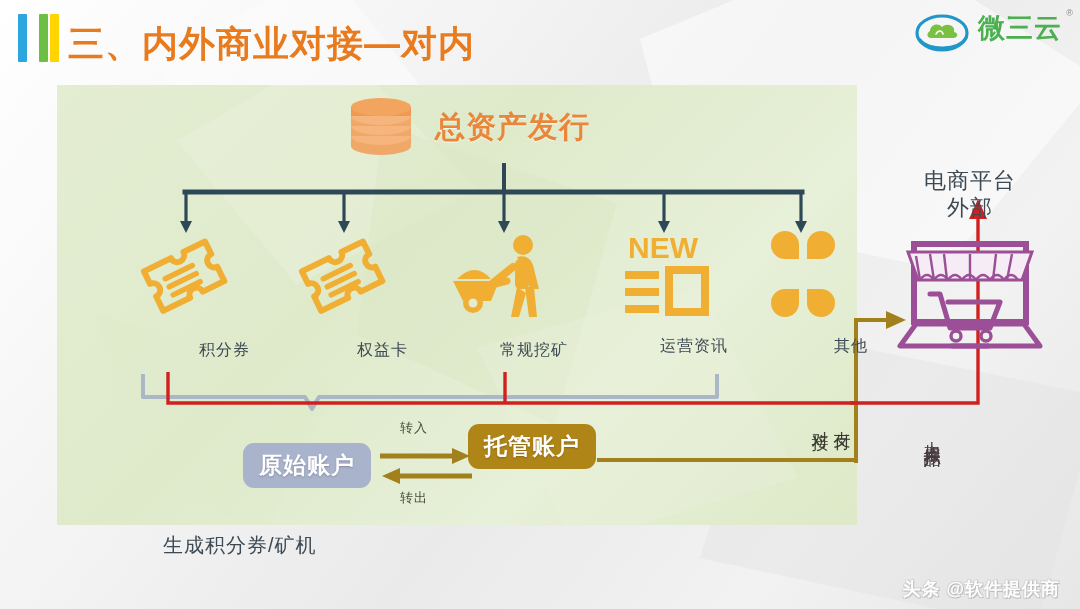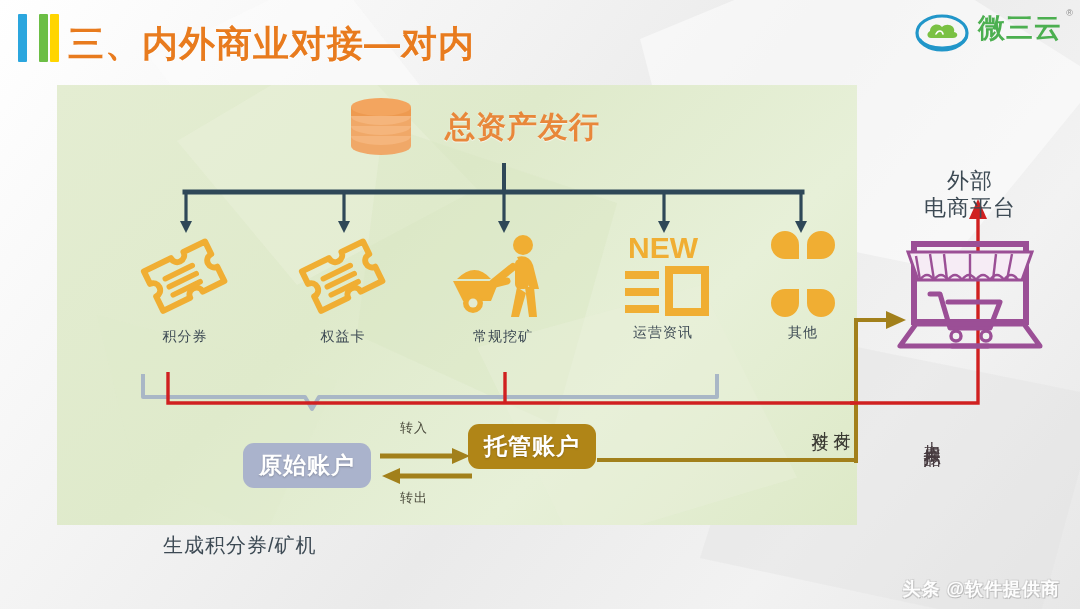--- a/index.html
+++ b/index.html
@@ -55,29 +55,29 @@
   .pf2 { width:260px;height:300px; top:40px; left:300px; background:#d9e6c4;
          clip-path: polygon(10% 0%, 100% 26%, 76% 100%, 0% 70%); }
   .pf3 { width:320px;height:260px; top:200px; left:420px; background:#e8f0da;
          clip-path: polygon(0% 24%, 70% 0%, 100% 74%, 30% 100%); }
   .pf4 { width:240px;height:220px; top:230px; left:40px; background:#e0ebcb;
          clip-path: polygon(0% 0%, 100% 30%, 70% 100%, 16% 72%); }
 
   
   .hub { position:absolute; left:345px; top:96px; display:flex; align-items:center; gap:18px; }
   .hub-label { font-size:30px; font-weight:bold; color:#E8873A; letter-spacing:1px;
-               text-shadow:0 1px 1px rgba(255,255,255,.7);margin-left:10px; }
+               text-shadow:0 1px 1px rgba(255,255,255,.7); }
 
   
   .tree { position:absolute; left:57px; top:85px; width:800px; height:440px; pointer-events:none; }
 
   
   .leaf { position:absolute; width:130px; text-align:center; }
   .leaf .ico { height:92px; display:flex; align-items:center; justify-content:center; }
-  .leaf .lbl { font-size:14px; color:#3d4a54; margin-top:4px; letter-spacing:1px; }
+  .leaf .lbl { font-size:16px; color:#3d4a54; margin-top:16px; letter-spacing:1px;text-align:right; }
 
   
   .acct {
     position:absolute; border-radius:11px; padding:7px 16px;
     font-size:23px; font-weight:bold; color:#ffffff; letter-spacing:1px;
     text-shadow:0 1px 2px rgba(0,0,0,.22);
   }
   .acct.origin { background:#aab3cc; left:243px; top:443px; }
   .acct.custody { background:#b08517; left:468px; top:424px; }
 
@@ -289,22 +289,22 @@
   </svg>
 
   <div class="flow-lbl" style="left:400px; top:419px;">转入</div>
   <div class="flow-lbl" style="left:400px; top:489px;">转出</div>
 
   <div class="vtext" style="left:810px; top:418px;">对接</div>
   <div class="vtext" style="left:832px; top:418px;">支付</div>
   <div class="vtext purple" style="left:922px; top:428px;">上架虚拟产品</div>
 
   <div class="ext">
+    <div class="t">电商平台</div>
     <div class="t">外部</div>
-    <div class="t">电商平台</div>
     <div class="ico">
       <svg width="168" height="130" viewBox="0 0 168 130">
 
         <path d="M28 18 h112 v78 h-112 z" fill="none" stroke="#9B4F96" stroke-width="6"></path>
 
         <path d="M22 26 h124 l-10 28 h-104 z" fill="#F6ECF5" stroke="#9B4F96" stroke-width="3"></path>
         <g fill="none" stroke="#9B4F96" stroke-width="2.4">
           <path d="M34 54 q7 -10 14 0"></path>
             <path d="M48 54 q7 -10 14 0"></path>
           <path d="M62 54 q7 -10 14 0"></path>

